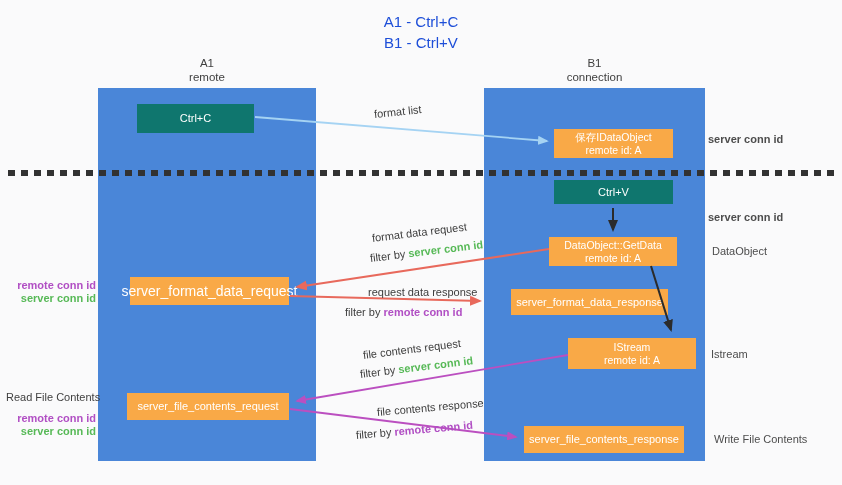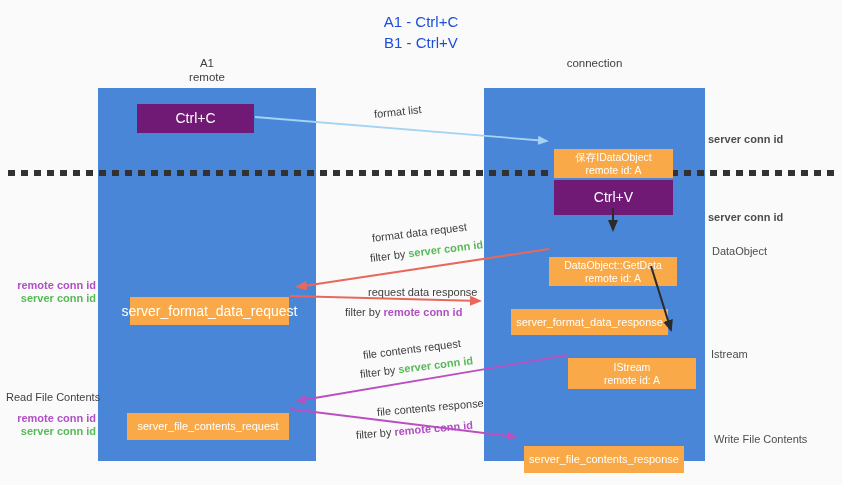--- a/index.html
+++ b/index.html
@@ -26,22 +26,22 @@
   .dotted-line {
     position:absolute; left:8px; top:170px; width:826px; height:6px; z-index:3;
     background:repeating-linear-gradient(90deg,#323232 0 7px,transparent 7px 13px);
   }
   .node {
     position:absolute; z-index:4;
     display:flex; flex-direction:column; align-items:center; justify-content:center;
     color:#fff; font-size:10.5px; line-height:13px; text-align:center;
     white-space:nowrap;
   }
-  .green-box  { background:#701a75; font-size:14px; }
-  .orange-box { background:#f9a947;margin-top:20px; }
+  .green-box  { background:#0f766e; font-size:11px; }
+  .orange-box { background:#f9a947; }
   .flow-label {
     position:absolute; z-index:6; font-size:11px; color:#3d3d3d;
     white-space:nowrap; transform-origin:left center;
   }
   .rot-7 { transform:rotate(-7deg); }
   .rot-6 { transform:rotate(-6deg); }
   .rot-5 { transform:rotate(-5deg); }
   .green-t  { color:#57b957; font-weight:bold; }
   .purple-t { color:#b14fc4; font-weight:bold; }
   .side-label {
@@ -64,38 +64,39 @@
   <div class="title">
     <div>A1 - Ctrl+C</div>
     <div>B1 - Ctrl+V</div>
   </div>
 
   <div class="lane-header" style="left:98px;width:218px;">
     <div>A1</div>
     <div>remote</div>
   </div>
   <div class="lane-header" style="left:484px;width:221px;">
+    <div>B1</div>
     <div>connection</div>
   </div>
 
   <div class="lane" style="left:98px;width:218px;"></div>
   <div class="lane" style="left:484px;width:221px;"></div>
 
   <div class="dotted-line"></div>
 
   <div class="node green-box" style="left:137px;top:104px;width:117px;height:29px;">
     <div>Ctrl+C</div>
   </div>
 
   <div class="node orange-box" style="left:554px;top:129px;width:119px;height:29px;">
     <div>保存IDataObject</div>
     <div>remote id: A</div>
   </div>
 
-  <div class="node green-box" style="left:554px;top:180px;width:119px;height:35px;">
+  <div class="node green-box" style="left:554px;top:180px;width:119px;height:24px;">
     <div>Ctrl+V</div>
   </div>
 
   <div class="node orange-box" style="left:549px;top:237px;width:128px;height:29px;">
     <div>DataObject::GetData</div>
     <div>remote id: A</div>
   </div>
 
   <div class="node orange-box" style="left:130px;top:277px;width:159px;height:28px;font-size:14px;">
     <div>server_format_data_request</div>

